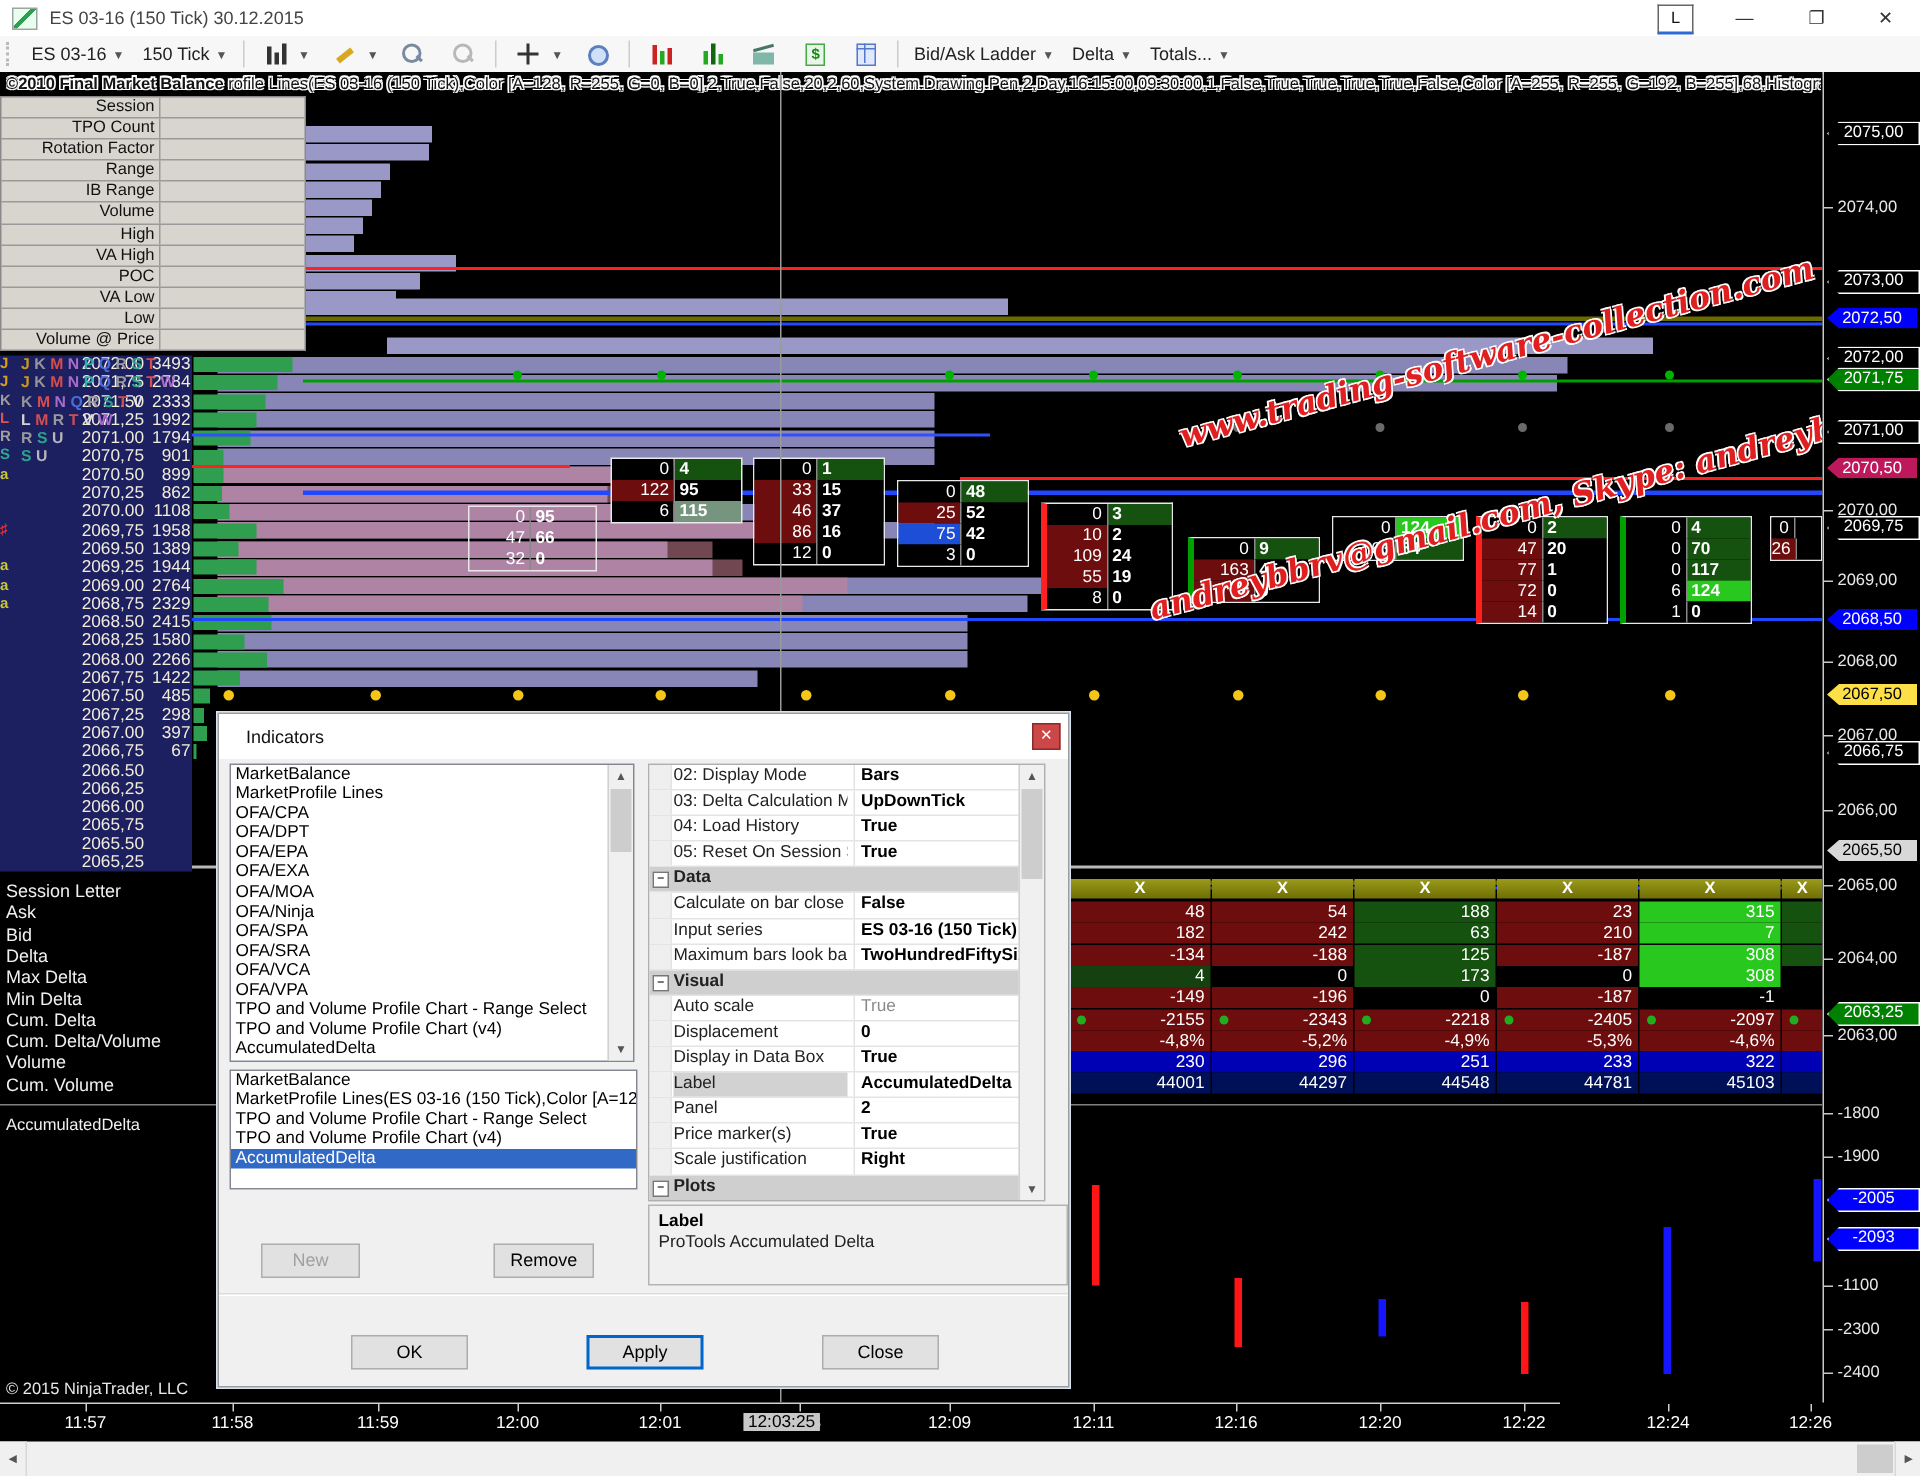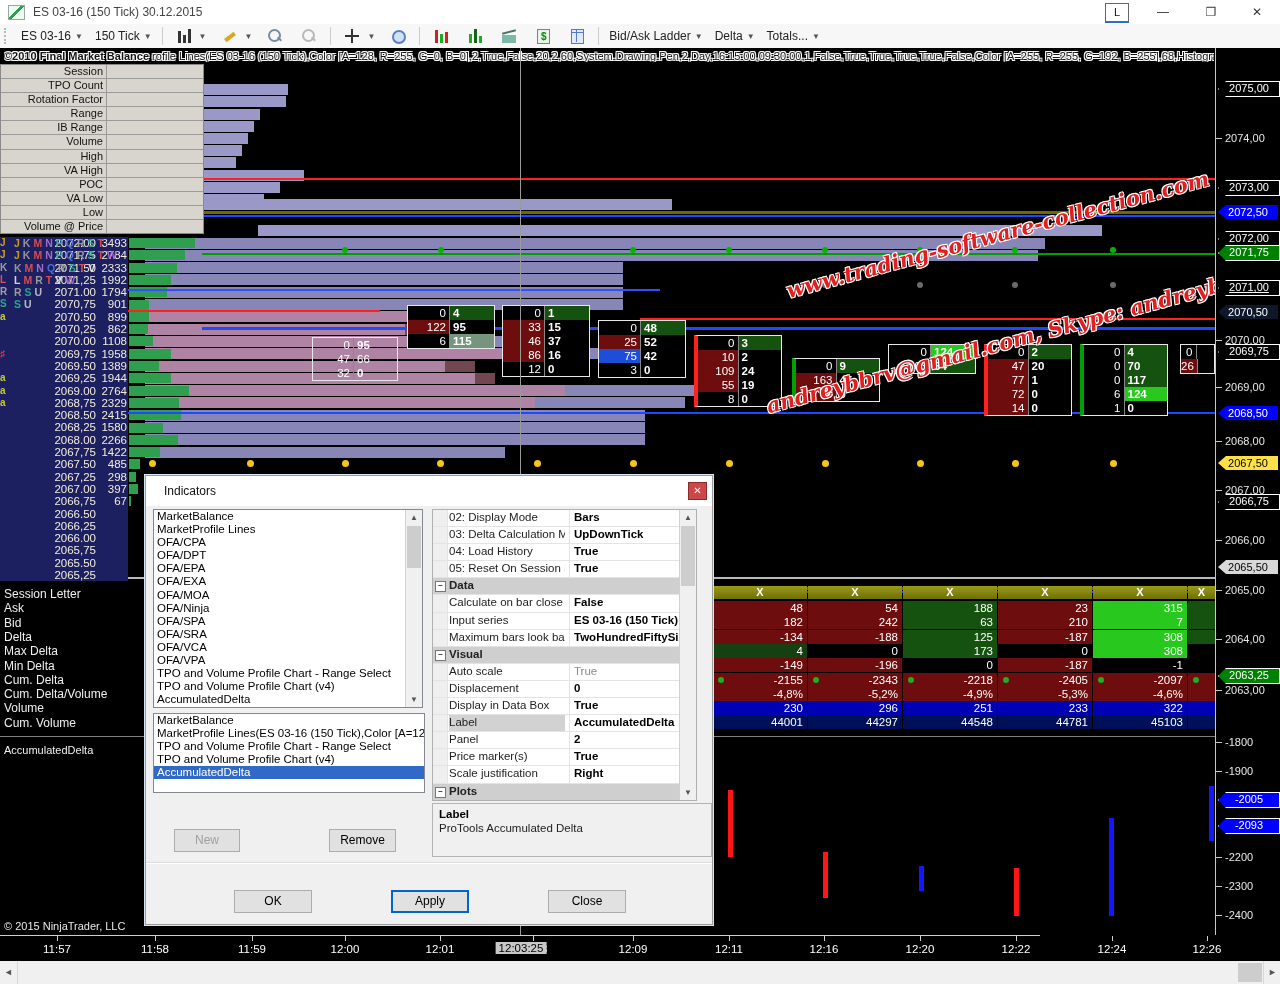--- a/index.html
+++ b/index.html
@@ -571,21 +571,21 @@
         <div class="bacell" style="left: 1188px; top: 667.4px; width: 27px; height: 14px; background: rgb(0, 16, 88);"></div>
       </div>
     <div id="clusters-layer">
         <div class="cluster" style="left: 312px; top: 289px; width: 86px;">
           <div class="crow">
             <div class="ccell" style="background: transparent;">0</div>
             <div class="ccell" style="background: transparent; font-weight: bold; text-align: left; padding-left: 3px; border-left: 1px solid rgb(136, 136, 136);">95</div>
           </div>
           <div class="crow">
             <div class="ccell" style="background: transparent;">47</div>
-            <div class="ccell" style="background: transparent; font-weight: normal; text-align: left; padding-left: 3px; border-left: 1px solid rgb(136, 136, 136);">66</div>
+            <div class="ccell" style="background: transparent; font-weight: bold; text-align: left; padding-left: 3px; border-left: 1px solid rgb(136, 136, 136);">66</div>
           </div>
           <div class="crow">
             <div class="ccell" style="background: transparent;">32</div>
             <div class="ccell" style="background: transparent; font-weight: bold; text-align: left; padding-left: 3px; border-left: 1px solid rgb(136, 136, 136);">0</div>
           </div>
         </div>
         <div class="cluster" style="left: 407px; top: 257px; width: 88px;">
           <div class="crow">
             <div class="ccell" style="background: rgb(0, 0, 0);">0</div>
             <div class="ccell" style="background: rgb(22, 82, 15); font-weight: bold; text-align: left; padding-left: 3px; border-left: 1px solid rgb(136, 136, 136);">4</div>
@@ -747,22 +747,22 @@
   </div>
 
   <div id="right-axis">
       <div class="tag" style="top: 33px; background: rgb(0, 0, 0); color: rgb(255, 255, 255); border: 1px solid rgb(255, 255, 255); line-height: 12px;">2075,00</div>
       <div class="axtick" style="top: 90px;"></div>
       <div class="axlabel" style="top: 84px;">2074,00</div>
       <div class="tag" style="top: 132px; background: rgb(0, 0, 0); color: rgb(255, 255, 255); border: 1px solid rgb(255, 255, 255); line-height: 12px;">2073,00</div>
       <div class="tag" style="top: 157px; background: rgb(0, 0, 255); color: rgb(255, 255, 255);">2072,50</div>
       <div class="tag" style="top: 183px; background: rgb(0, 0, 0); color: rgb(255, 255, 255); border: 1px solid rgb(255, 255, 255); line-height: 12px;">2072,00</div>
       <div class="tag" style="top: 197px; background: rgb(0, 128, 0); color: rgb(255, 255, 255); border: 1px solid rgb(255, 255, 255); line-height: 12px;">2071,75</div>
-      <div class="tag" style="top: 232px; background: rgb(0, 0, 0); color: rgb(255, 255, 255); border: 1px solid rgb(255, 255, 255); line-height: 12px; text-decoration: underline;">2071,00</div>
-      <div class="tag" style="top: 257px; background: #0f172a; color: rgb(255, 255, 255);">2070,50</div>
+      <div class="tag" style="top: 232px; background: rgb(0, 0, 0); color: rgb(255, 255, 255); border: 1px solid rgb(255, 255, 255); line-height: 12px;">2071,00</div>
+      <div class="tag" style="top: 257px; background: #be185d; color: rgb(255, 255, 255);">2070,50</div>
       <div class="axtick" style="top: 292px;"></div>
       <div class="axlabel" style="top: 286px;">2070,00</div>
       <div class="tag" style="top: 296px; background: rgb(0, 0, 0); color: rgb(255, 255, 255); border: 1px solid rgb(255, 255, 255); line-height: 12px;">2069,75</div>
       <div class="axtick" style="top: 339px;"></div>
       <div class="axlabel" style="top: 333px;">2069,00</div>
       <div class="tag" style="top: 358px; background: rgb(0, 0, 255); color: rgb(255, 255, 255);">2068,50</div>
       <div class="axtick" style="top: 393px;"></div>
       <div class="axlabel" style="top: 387px;">2068,00</div>
       <div class="tag" style="top: 408px; background: #fde047; color: rgb(0, 0, 0);">2067,50</div>
       <div class="axtick" style="top: 442px;"></div>
@@ -778,21 +778,21 @@
       <div class="tag" style="top: 620px; background: rgb(0, 128, 0); color: rgb(255, 255, 255); border: 1px solid rgb(255, 255, 255); line-height: 12px;">2063,25</div>
       <div class="axtick" style="top: 642px;"></div>
       <div class="axlabel" style="top: 636px;">2063,00</div>
       <div class="axtick" style="top: 694px;"></div>
       <div class="axlabel" style="top: 688px;">-1800</div>
       <div class="axtick" style="top: 723px;"></div>
       <div class="axlabel" style="top: 717px;">-1900</div>
       <div class="tag" style="top: 744px; background: rgb(0, 0, 255); color: rgb(255, 255, 255); border: 1px solid rgb(255, 255, 255); line-height: 12px;">-2005</div>
       <div class="tag" style="top: 770px; background: rgb(0, 0, 255); color: rgb(255, 255, 255); border: 1px solid rgb(255, 255, 255); line-height: 12px;">-2093</div>
       <div class="axtick" style="top: 809px;"></div>
-      <div class="axlabel" style="top: 803px;">-2200</div>
+      <div class="axlabel" style="top: 803px;">-1100</div>
       <div class="axtick" style="top: 838px;"></div>
       <div class="axlabel" style="top: 832px;">-2300</div>
       <div class="axtick" style="top: 867px;"></div>
       <div class="axlabel" style="top: 861px;">-2400</div>
     </div>
 
   <div id="time-axis">
       <div class="ttick" style="left: 57px;"></div>
       <div class="tlabel" style="left: 57px;">11:57</div>
       <div class="ttick" style="left: 155px;"></div>

